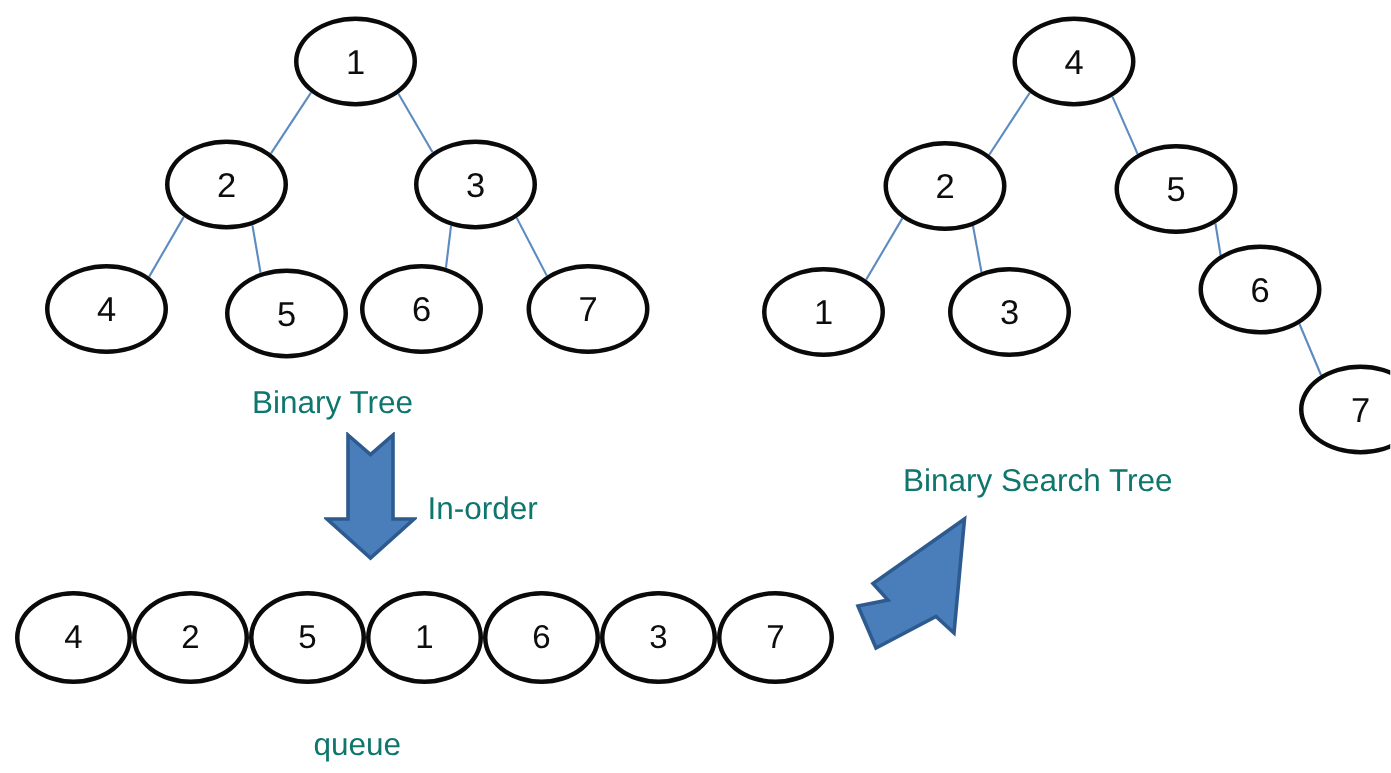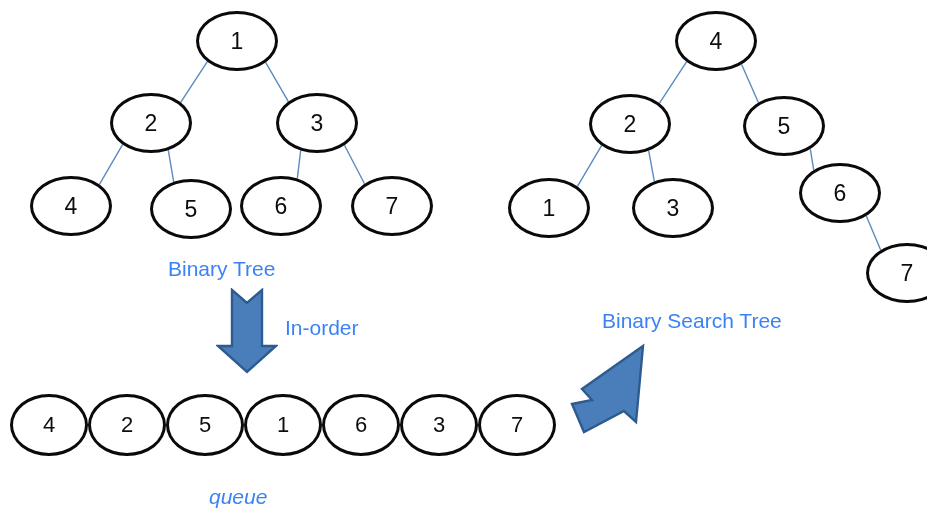--- a/index.html
+++ b/index.html
@@ -48,21 +48,21 @@
     width: 927px;
     height: 515px;
     z-index: 1;
     pointer-events: none;
   }
   
   .label {
     position: absolute;
     font-family: "Liberation Sans", sans-serif;
     font-size: 21px;
-    color: #3b82f6;
+    color: #0f766e;
     white-space: nowrap;
     z-index: 4;
   }
   
   .arrow-svg {
     position: absolute;
     z-index: 2;
   }
 </style>
 </head>
@@ -156,18 +156,18 @@
   <svg class="arrow-svg" id="arrow-down" style="left:216px; top:288px; width:62px; height:86px;" viewBox="0 0 62 86" xmlns="http://www.w3.org/2000/svg">
     <polygon points="16,2 31,15 46,2 46,58 60,58 31,84 2,58 16,58" fill="#4a7ebb" stroke="#2e5b8f" stroke-width="2.4" stroke-linejoin="miter"></polygon>
   </svg>
 
   <svg class="arrow-svg" id="arrow-diag" style="left:570px; top:342px; width:110px; height:92px;" viewBox="0 0 110 92" xmlns="http://www.w3.org/2000/svg">
     <polygon points="2,62 22,58 12,47 73,4 66,80 54,69 14,90" fill="#4a7ebb" stroke="#2e5b8f" stroke-width="2.4" stroke-linejoin="miter" transform="translate(0,0)"></polygon>
   </svg>
 
   <div id="label-layer">
       <div class="label" style="left: 168px; top: 257px;">Binary Tree</div>
-      <div class="label" style="left: 285px; top: 316px;">In-order</div>
+      <div class="label" style="left: 285px; top: 328px;">In-order</div>
       <div class="label" style="left: 602px; top: 309px; text-align: right;">Binary Search Tree</div>
-      <div class="label" style="left: 209px; top: 485px; font-style: italic;">queue</div>
+      <div class="label" style="left: 209px; top: 485px;">queue</div>
     </div>
 
 </div>
 
 </body></html>

